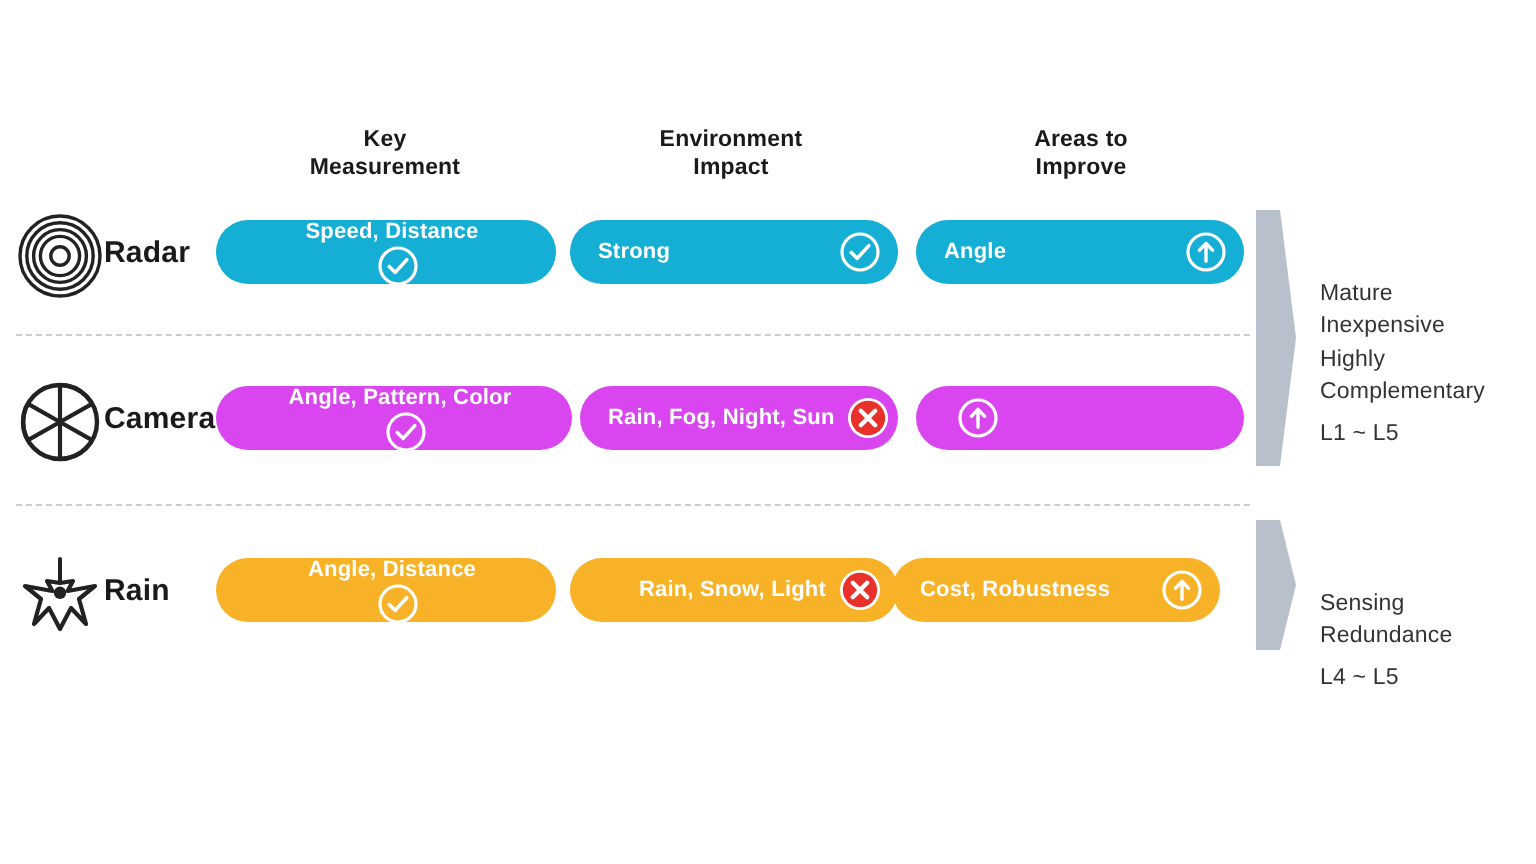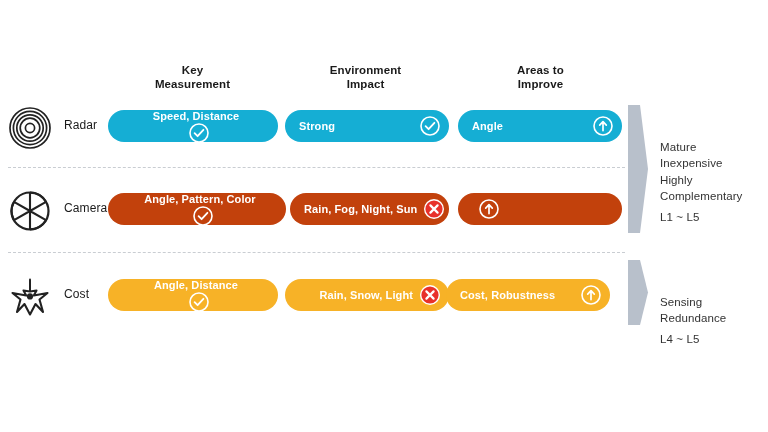--- a/index.html
+++ b/index.html
@@ -27,22 +27,22 @@
   .row-radar {top:101px;}
   .row-camera{top:184px;}
   .row-lidar {top:270px;}
 
   .sensor-icon{
     position:absolute;left:6px;top:2px;width:48px;height:50px;
   }
   .sensor-icon svg{display:block;width:48px;height:50px;}
 
   .sensor-label{
-    position:absolute;left:64px;top:17px;width:56px;
-    font-size:12px;font-weight:normal;color:#1a1a1a;
+    position:absolute;left:52px;top:17px;width:56px;
+    font-size:15px;font-weight:bold;color:#1a1a1a;
     letter-spacing:.1px;
   }
 
   
   .pill{
     position:absolute;top:9px;height:32px;border-radius:16px;
     display:flex;align-items:center;
     box-sizing:border-box;padding:0 8px 0 14px;
   }
   .pill .ptext{
@@ -58,21 +58,21 @@
 
   .row-camera .p1{left:108px;width:178px;}
   .row-camera .p2{left:290px;width:159px;}
   .row-camera .p3{left:458px;width:164px;}
 
   .row-lidar  .p1{left:108px;width:170px;}
   .row-lidar  .p2{left:285px;width:164px;text-align:right;}
   .row-lidar  .p3{left:446px;width:164px;}
 
   .c-cyan  {background:#15AED4;}
-  .c-green {background:#c2410c;}
+  .c-green {background:#d946ef;}
   .c-orange{background:#F7B227;}
 
   
   .sep{
     position:absolute;left:8px;width:617px;height:0;
     border-top:1.5px dashed #c9cdd2;
   }
   .sep1{top:167px;}
   .sep2{top:252px;}
 
@@ -215,21 +215,21 @@
                  L41.5 21.0 L33.5 27.5
                  L37.0 40.0 L29.5 32.0
                  L24 42.5 L18.5 32.0
                  L11.0 40.0 L14.5 27.5
                  L6.5 21.0 L20.2 23.5
                  L17.5 18.5 Z" fill="#ffffff" stroke="#222" stroke-width="2.1" stroke-linejoin="round"></path>
         <circle cx="24" cy="24.4" r="3.1" fill="#222"></circle>
       </svg>
     </div>
 
-    <div class="sensor-label">Cost</div>
+    <div class="sensor-label">Rain</div>
 
     <div class="pill p1 c-orange">
       <span class="ptext">Angle, Distance</span>
       <span class="badge">
         <svg viewBox="0 0 22 22">
             <circle cx="11" cy="11" r="9" fill="none" stroke="#fff" stroke-width="1.6"></circle>
         <path d="M6.6 11.2 L9.6 14.2 L15.4 7.8" fill="none" stroke="#fff" stroke-width="1.8" stroke-linecap="round" stroke-linejoin="round"></path>
           </svg>
       </span>
     </div>

